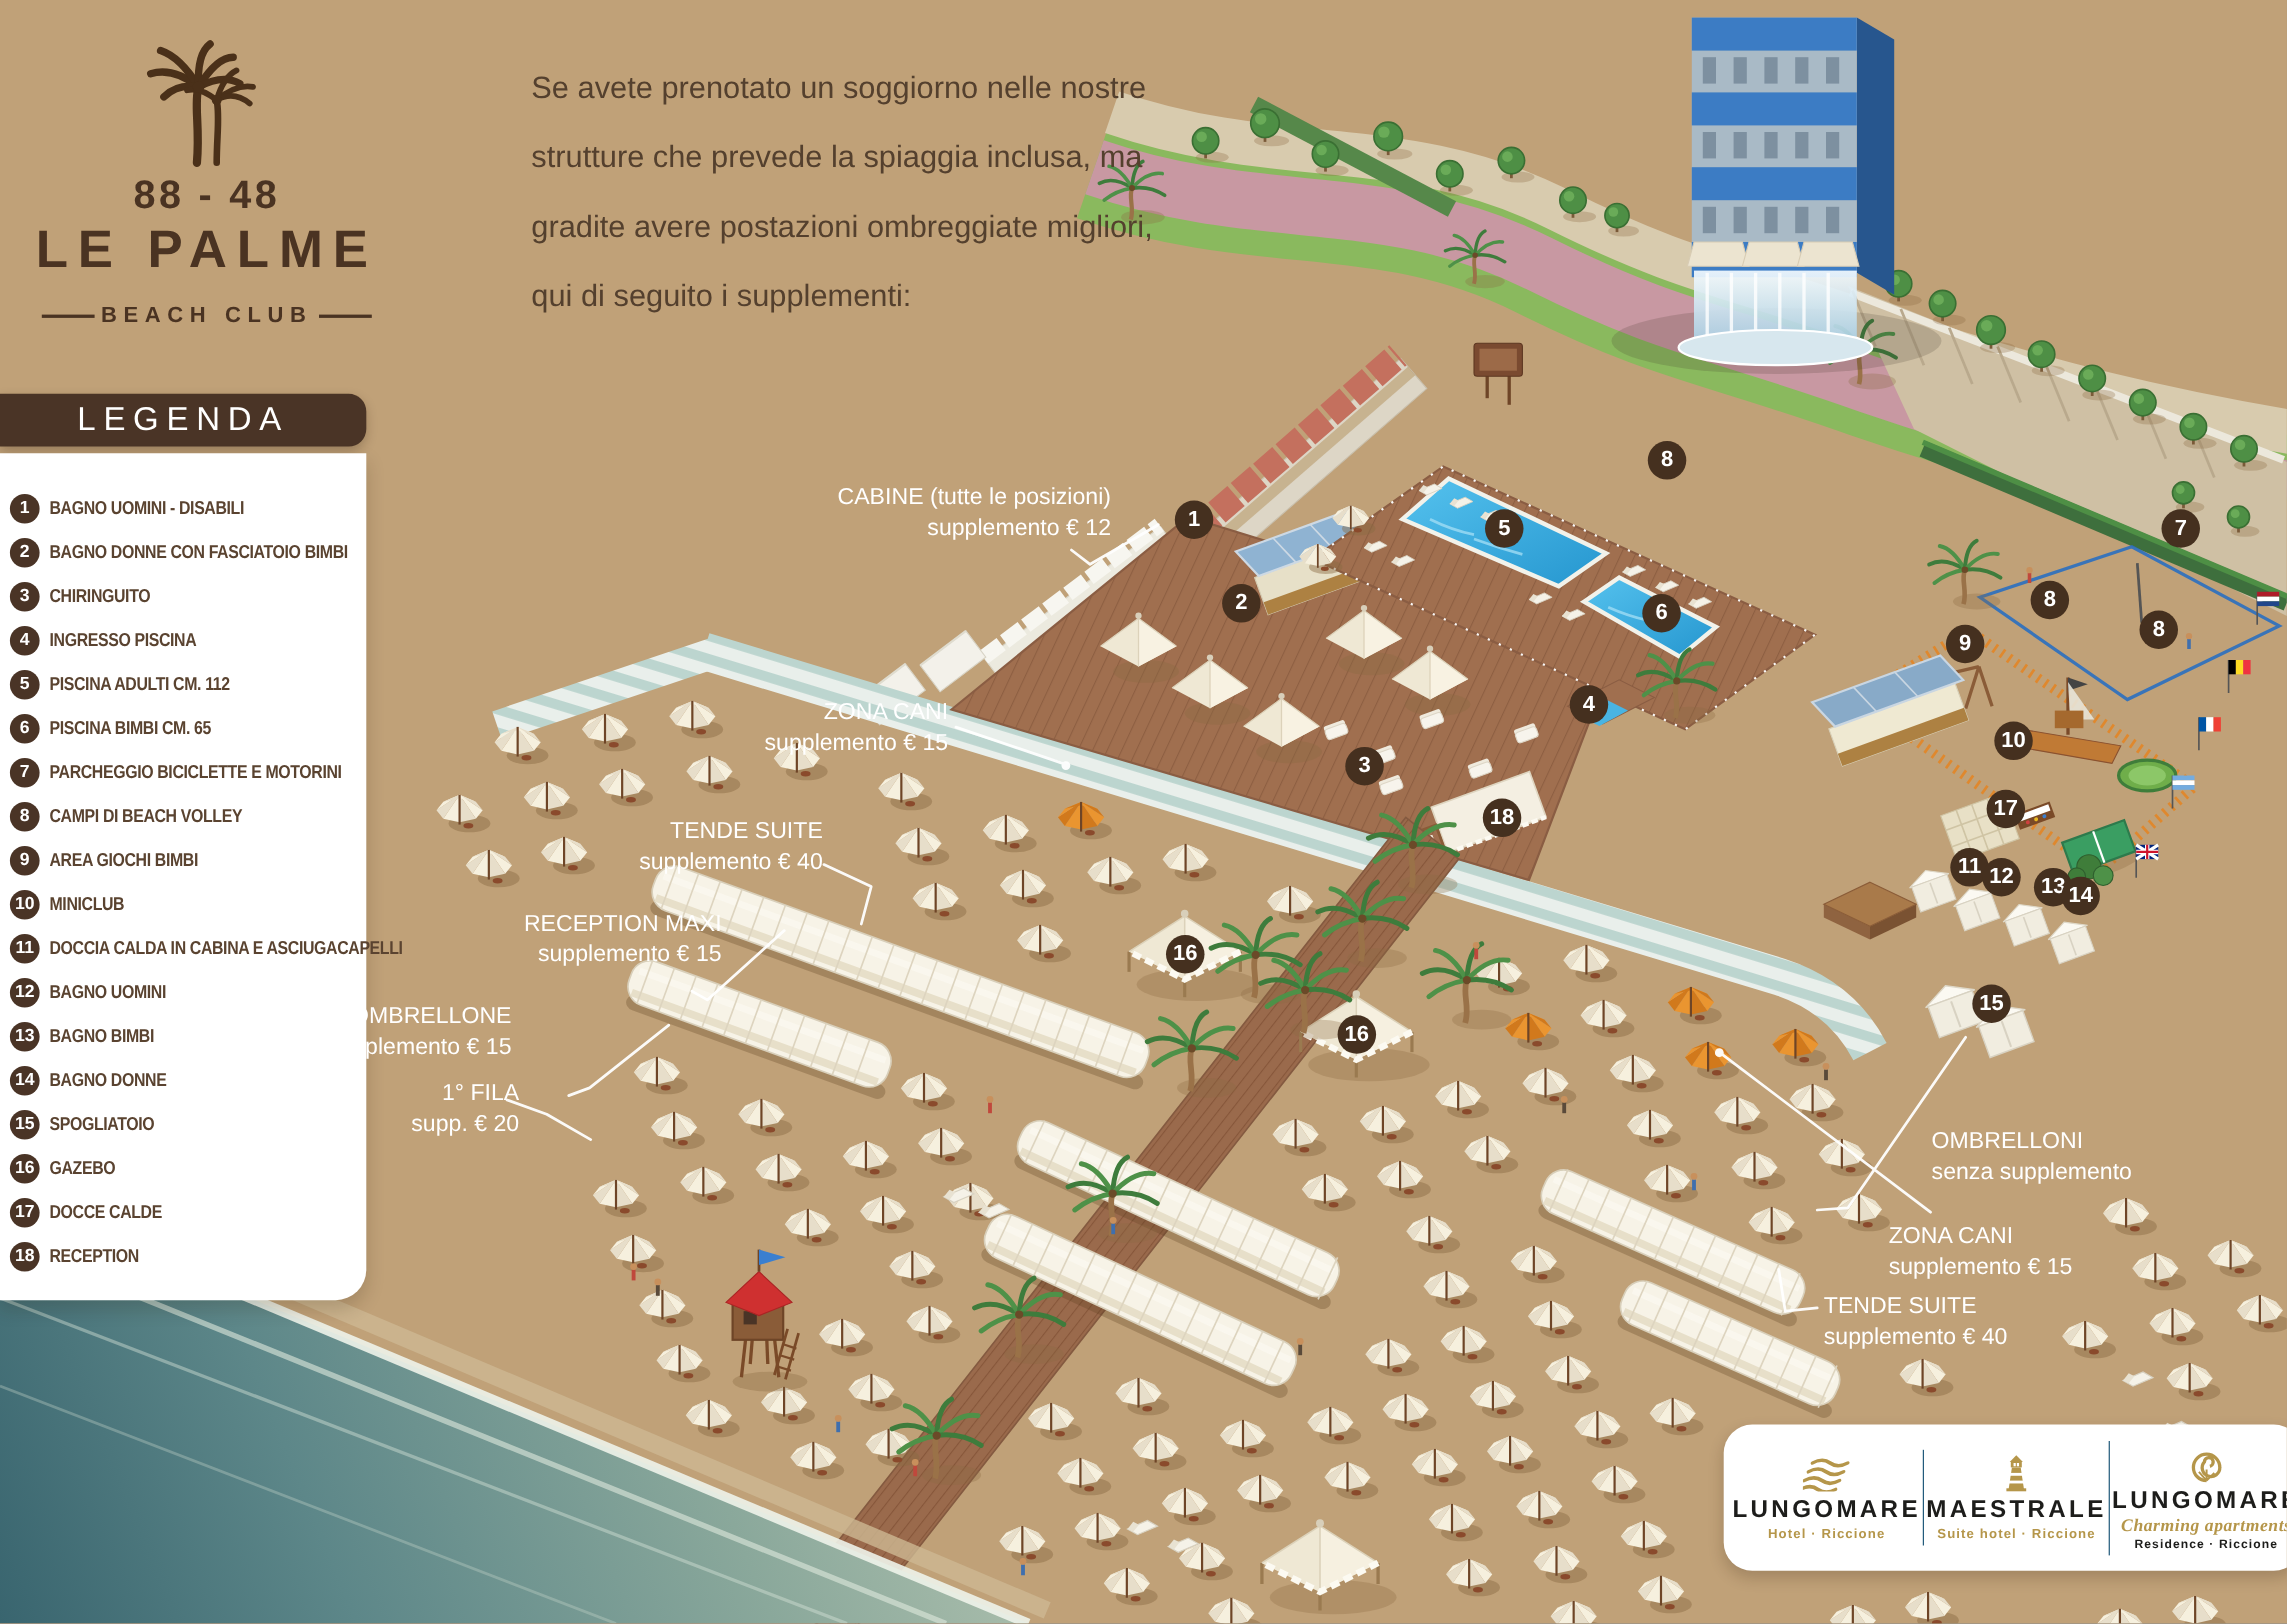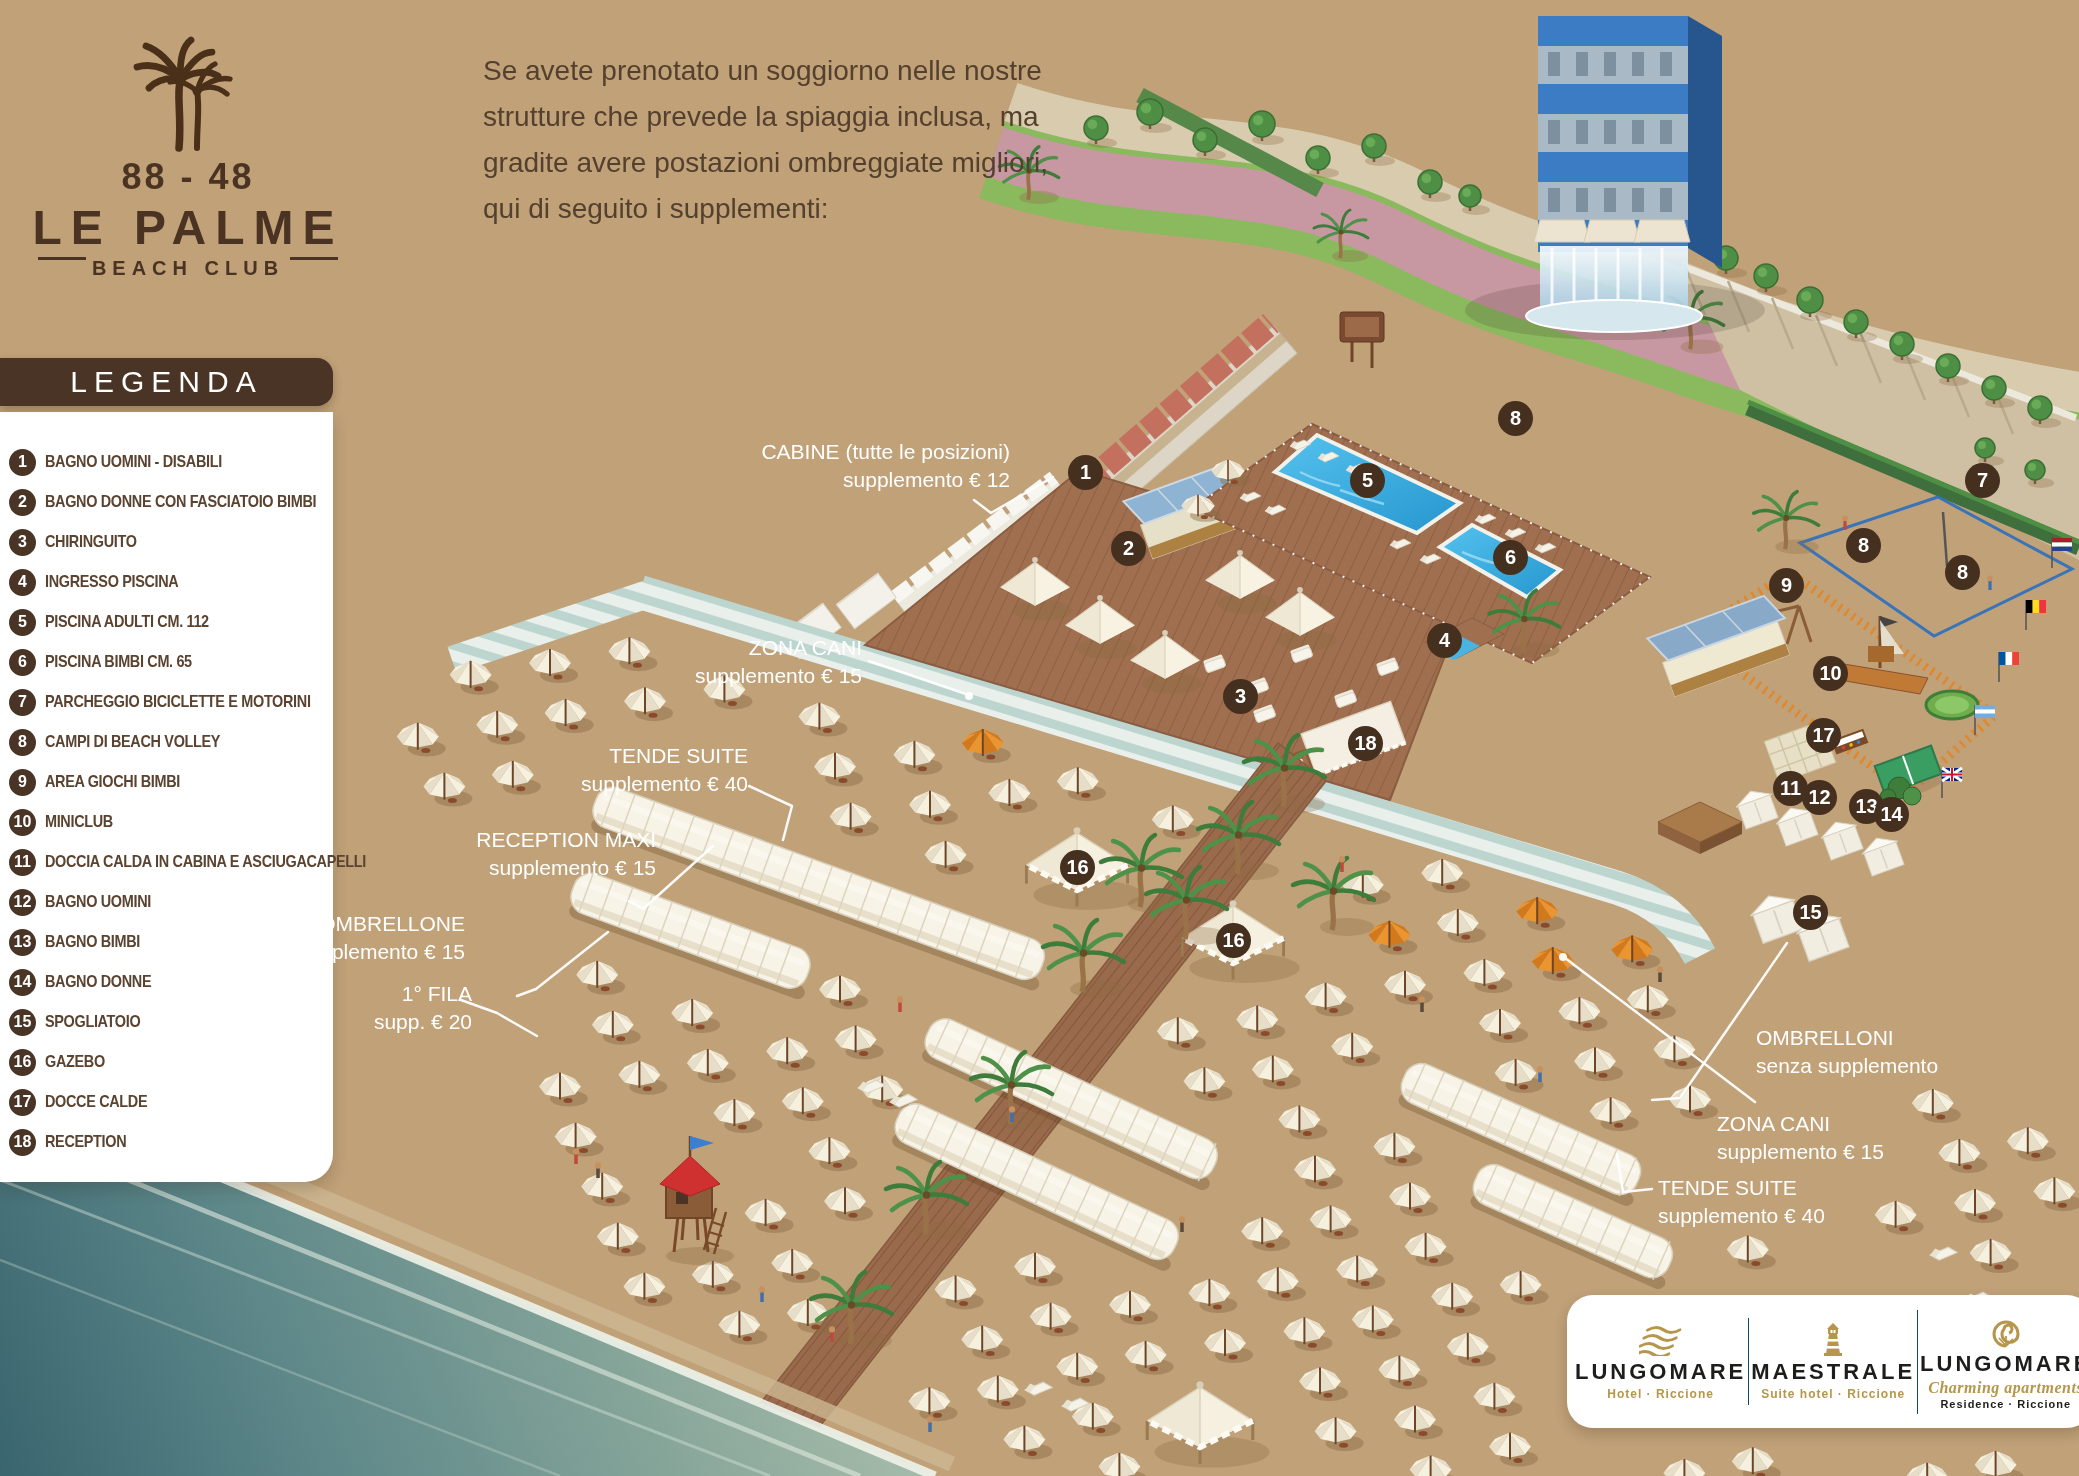--- a/index.html
+++ b/index.html
@@ -7,26 +7,26 @@
          background:#c0a178;font-family:"Liberation Sans",sans-serif;}
   .stage *{box-sizing:border-box;}
   svg{display:block;}
   #map{position:absolute;left:0;top:0;}
 
   
   .logo{position:absolute;left:28px;top:28px;width:320px;text-align:center;color:#4a3322;}
   .logo .palms{margin:0 auto;}
   .logo .numbers{font-size:36px;font-weight:700;letter-spacing:3px;margin-top:2px;}
   .logo .name{font-size:48px;font-weight:700;letter-spacing:9px;margin-top:2px;white-space:nowrap;}
-  .logo .sub{display:flex;gap:6px;margin-top:2px;padding:0 10px;}
+  .logo .sub{display:flex;align-items:center;gap:6px;margin-top:21px;padding:0 10px;}
   .logo .sub .dash{flex:1;height:3px;background:#4a3322;}
   .logo .sub .subtxt{font-size:20px;font-weight:700;letter-spacing:6px;white-space:nowrap;}
 
   
-  .intro{position:absolute;left:483px;top:48px;width:760px;font-size:28px;line-height:46px;
+  .intro{position:absolute;left:483px;top:48px;width:760px;font-size:28px;line-height:63px;
          color:#54402e;white-space:pre-line;}
 
   
   .legend-hd{position:absolute;left:0;top:358px;width:333px;height:48px;background:#4a3426;
              border-radius:0 16px 16px 0;color:#fff;font-size:30px;letter-spacing:7px;
              display:flex;align-items:center;justify-content:center;box-shadow:0 4px 10px rgba(40,25,10,.25);}
   .legend-bd{position:absolute;left:0;top:412px;width:333px;height:770px;background:#fff;
              border-radius:0 0 28px 0;box-shadow:0 8px 16px rgba(40,25,10,.18);padding:30px 8px 0 9px;}
   .li{display:flex;align-items:center;height:40px;}
   .li .num{flex:0 0 27px;width:27px;height:27px;border-radius:50%;background:#4a3426;color:#fff;

